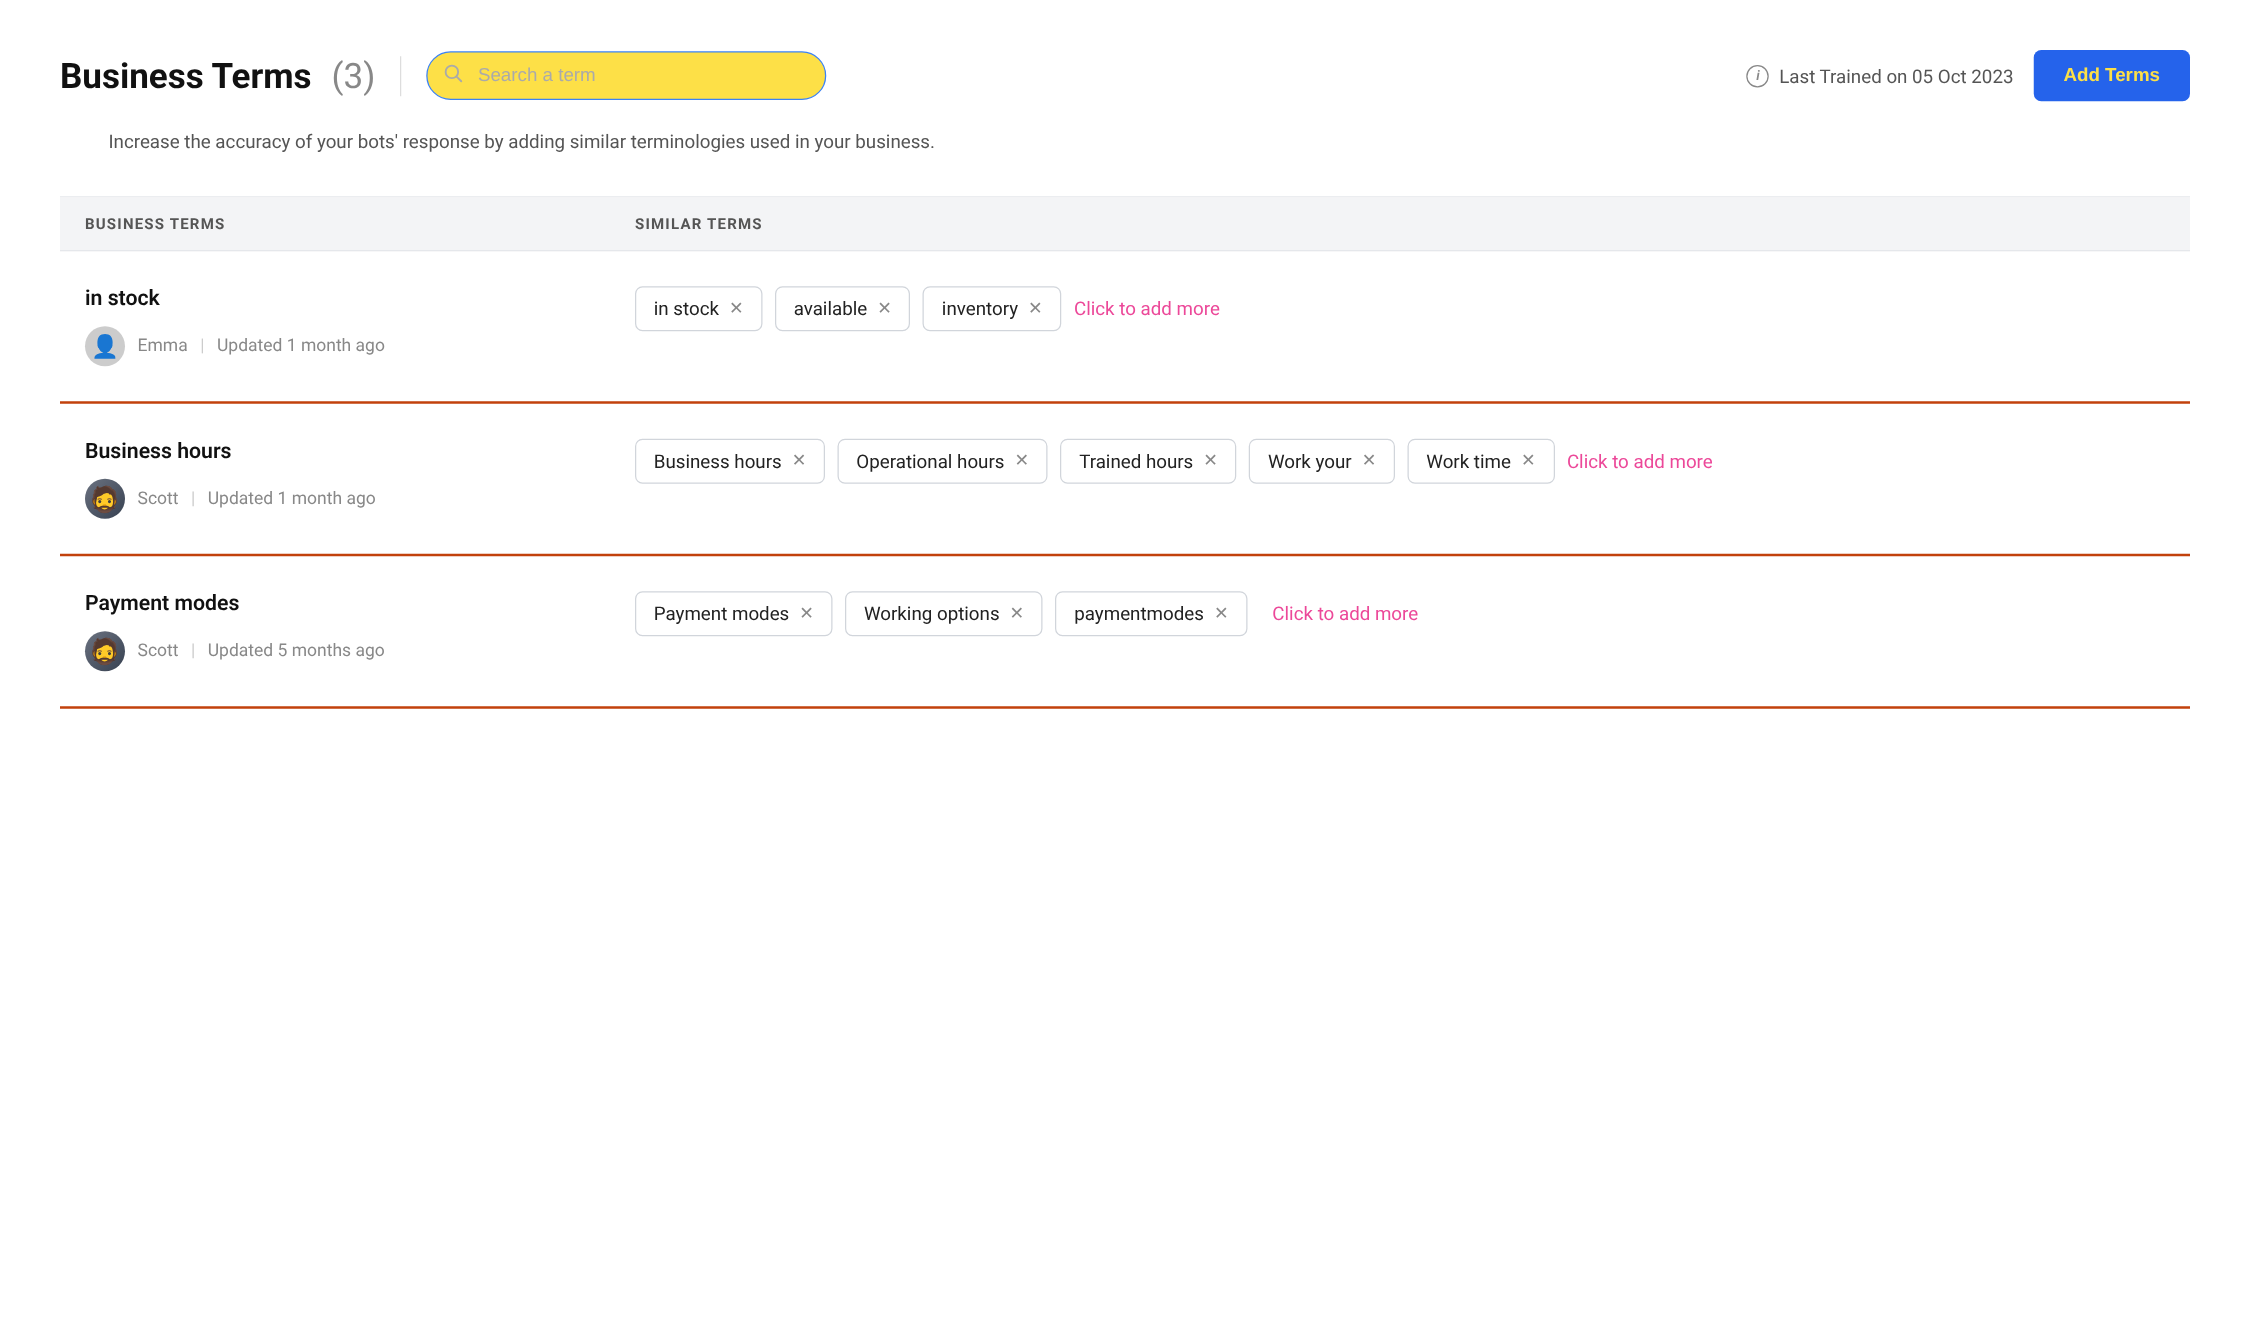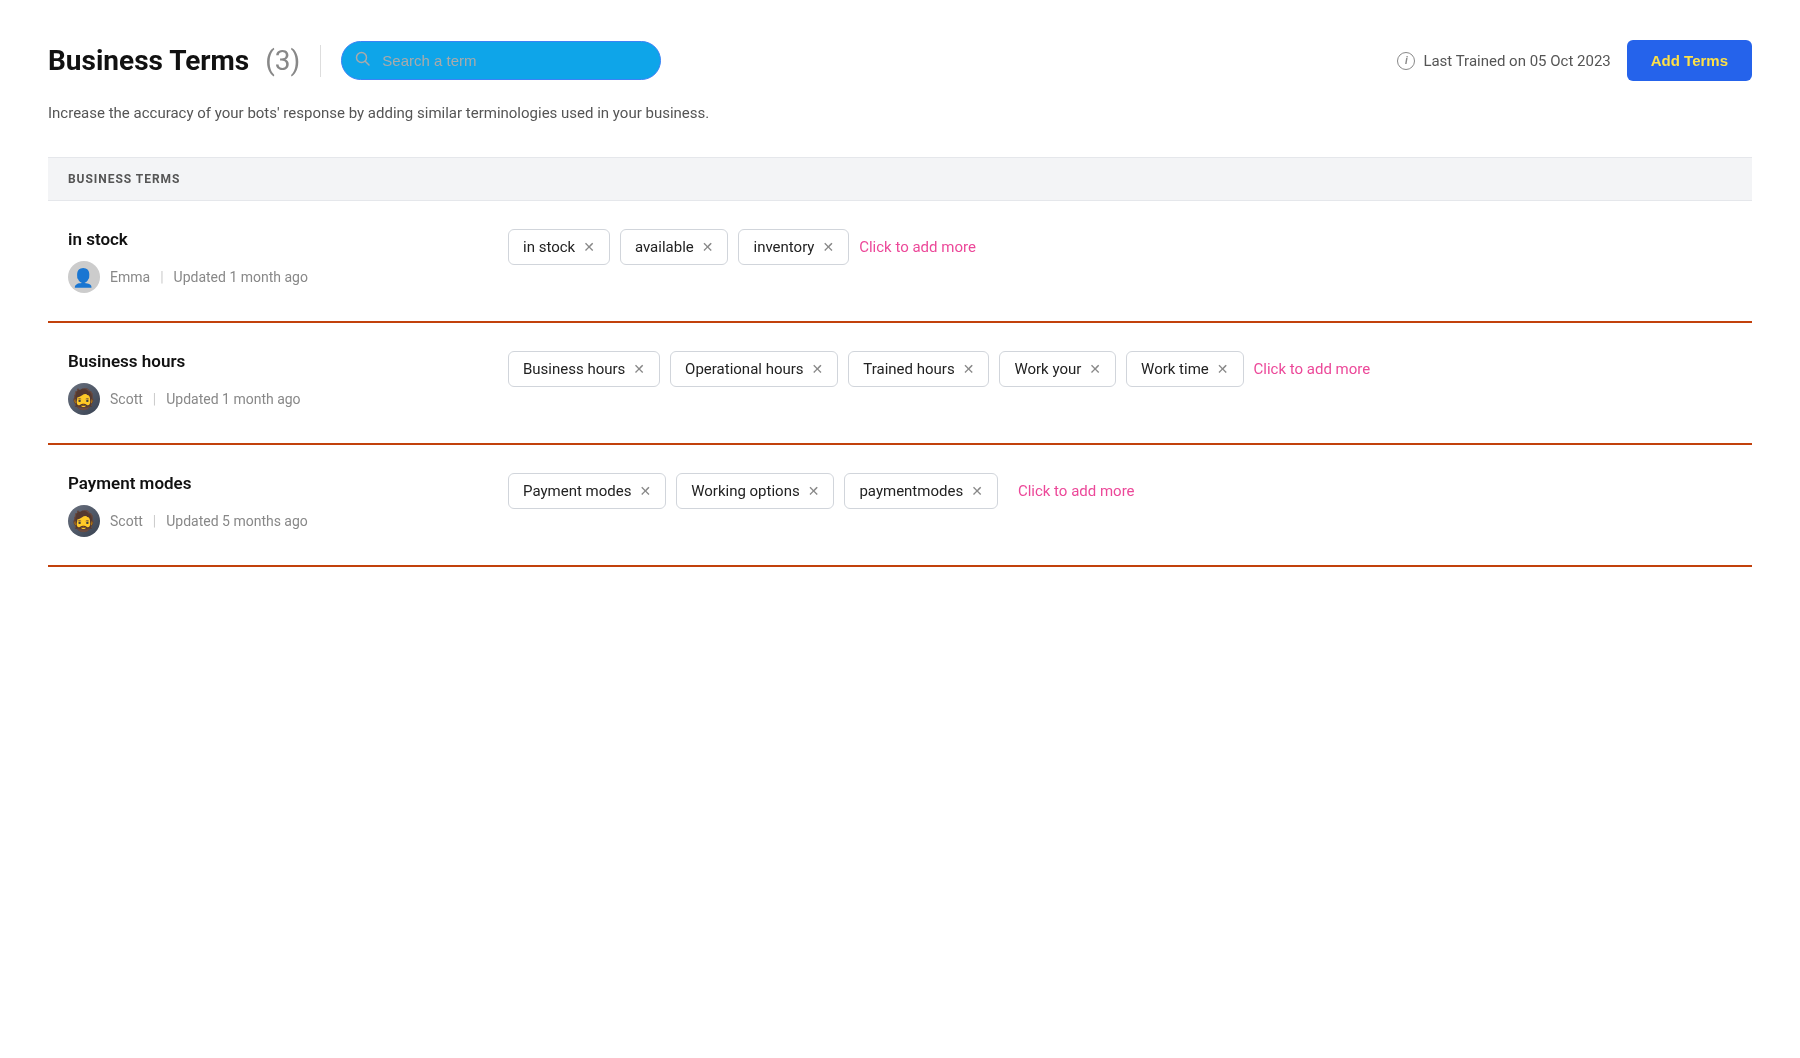--- a/index.html
+++ b/index.html
@@ -48,21 +48,21 @@
       pointer-events: none;
     }
     .search-input {
       width: 320px;
       padding: 10px 16px 10px 40px;
       border: 1.5px solid #3b82f6;
       border-radius: 24px;
       font-size: 15px;
       color: #333;
       outline: none;
-      background: #0ea5e9;
+      background: #fde047;
     }
     .search-input::placeholder { color: #aaa; }
 
     .last-trained {
       display: flex;
       align-items: center;
       gap: 8px;
       margin-left: auto;
       color: #555;
       font-size: 15px;
@@ -92,20 +92,21 @@
       white-space: nowrap;
     }
 
     
     .description {
       font-size: 15px;
       color: #555;
       line-height: 1.6;
       margin-bottom: 32px;
       max-width: 700px;
+      text-align: right;
     }
 
     
     .table {
       width: 100%;
       border-top: 1px solid #e5e7eb;
     }
     .table-header {
       display: grid;
       grid-template-columns: 440px 1fr;
@@ -218,20 +219,21 @@
   </div>
   <button class="add-terms-btn">Add Terms</button>
 </div>
 
 <p class="description">Increase the accuracy of your bots' response by adding similar terminologies used in your business.</p>
 
 <div class="table">
 
   <div class="table-header">
     <div class="col-header">BUSINESS TERMS</div>
+    <div class="col-header">SIMILAR TERMS</div>
   </div>
 
   <div class="table-row">
     <div class="term-info">
       <div class="term-name">in stock</div>
       <div class="term-meta">
         <div class="avatar">
           <span class="avatar-placeholder">👤</span>
         </div>
         <span>Emma</span>

